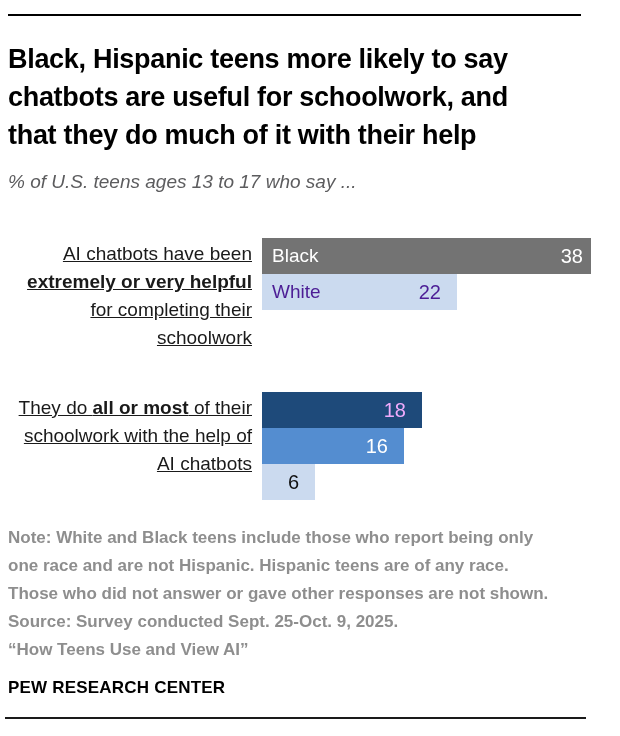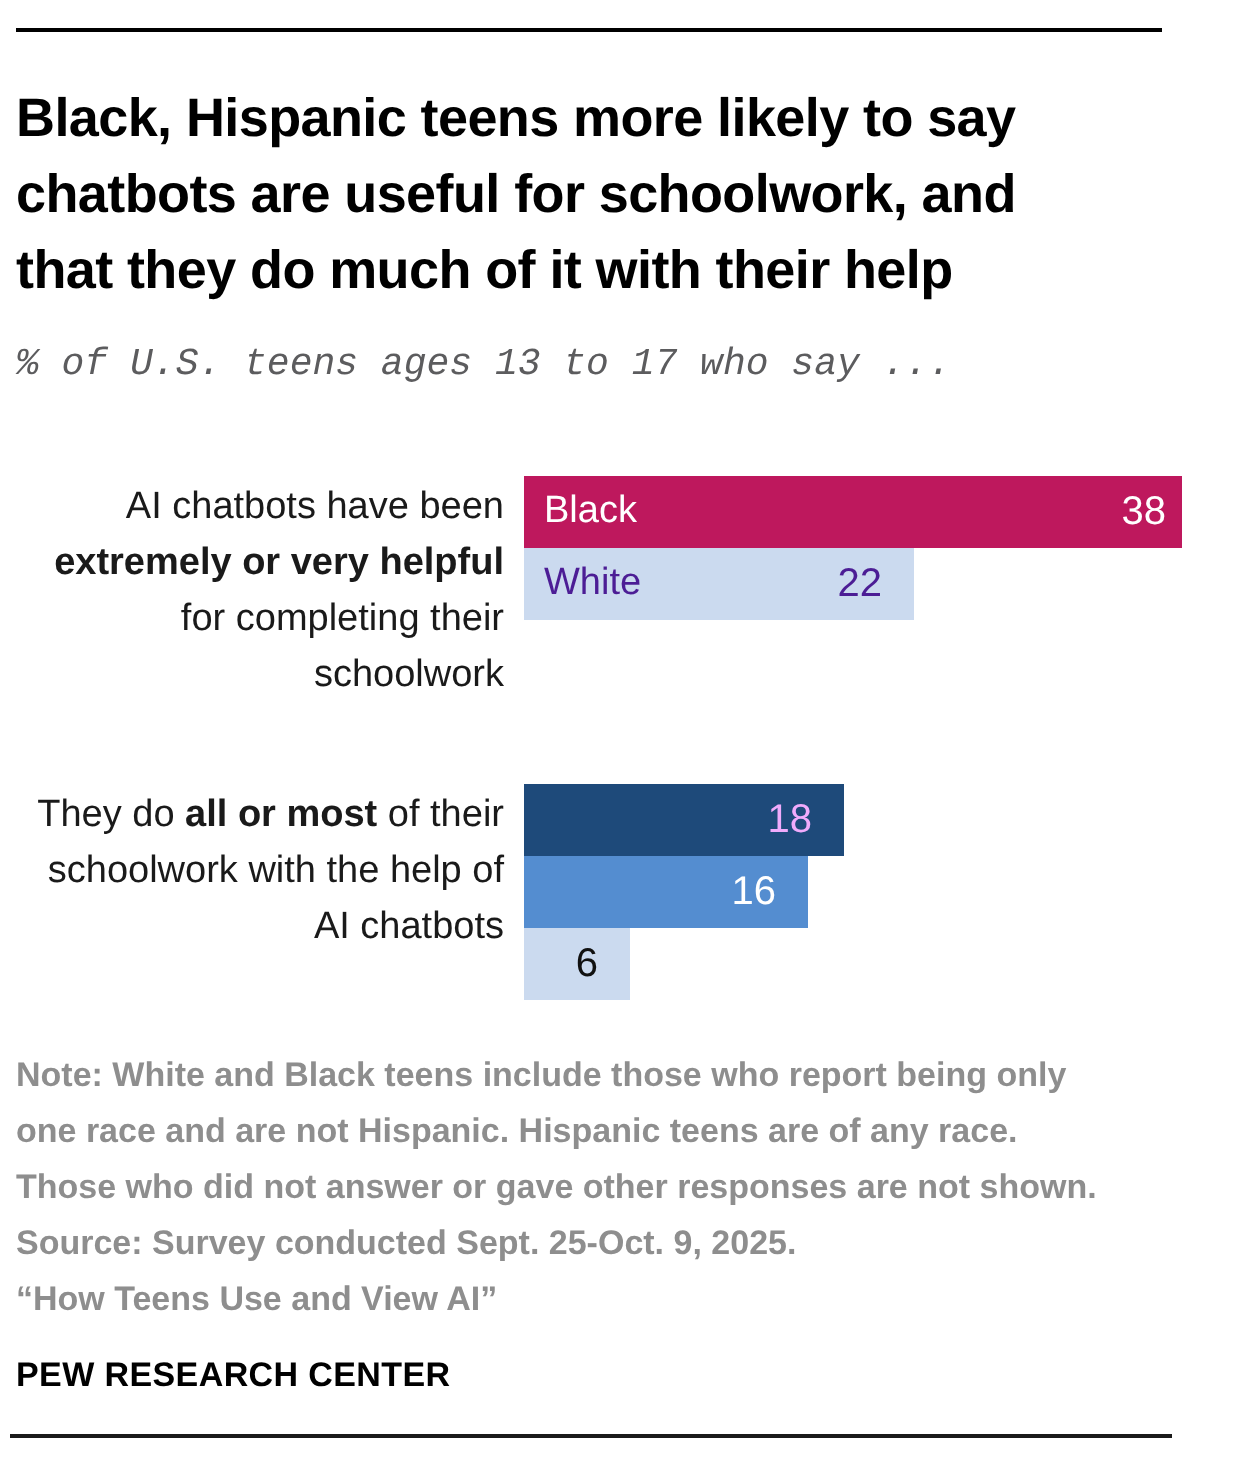--- a/index.html
+++ b/index.html
@@ -15,35 +15,36 @@
   .rule{height:2px;background:#000;border:none;}
   .rule.bottom{position:absolute;left:5px;right:5px;bottom:17px;height:2px;background:#1a1a1a;}
   h1.title{
     margin:24px 0 0 0;
     font-size:27px;line-height:38px;
     font-weight:bold;color:#000;
     letter-spacing:-0.3px;
   }
   .subtitle{
     margin:16px 0 0 0;
-    font-family:Liberation Mono, monospace;
+    font-family:Liberation Sans, sans-serif;
     font-style:italic;
     font-size:19px;line-height:24px;
     color:#5c5c5e;
   }
   .chart{margin-top:44px;}
   .group{display:flex;align-items:flex-start;margin-bottom:40px;}
   .group:last-child{margin-bottom:0;}
   .glabel{
     width:244px;min-width:244px;
     margin-right:10px;
     text-align:right;
     font-size:19px;line-height:28px;
     color:#1a1a1a;
     padding-top:2px;
+    text-decoration:underline;
   }
   .glabel b{font-weight:bold;}
   .bars{flex:1;}
   .bar{
     height:36px;
     display:flex;align-items:center;
     box-sizing:border-box;
     font-size:20px;
   }
   .bar .bname{
@@ -79,21 +80,21 @@
   <h1 class="title" id="title">
       <div>Black, Hispanic teens more likely to say</div>
       <div>chatbots are useful for schoolwork, and</div>
       <div>that they do much of it with their help</div>
     </h1>
   <p class="subtitle">% of U.S. teens ages 13 to 17 who say ...</p>
   <div class="chart" id="chart">
       <div class="group">
         <div class="glabel"><span>AI chatbots have been </span><b>extremely or very helpful</b><span> for completing their schoolwork</span></div>
         <div class="bars">
-          <div class="bar" style="width: 337px; background: #be185d; color: rgb(255, 255, 255);">
+          <div class="bar" style="width: 337px; background: #737373; color: rgb(255, 255, 255);">
             <span class="bname">Black</span>
             <span class="bval">38</span>
           </div>
           <div class="bar" style="width: 195px; background: rgb(203, 218, 239); color: #4c1d95;">
             <span class="bname">White</span>
             <span class="bval">22</span>
           </div>
         </div>
       </div>
       <div class="group">

